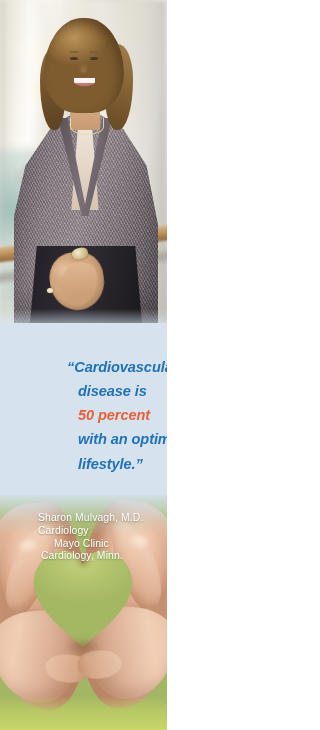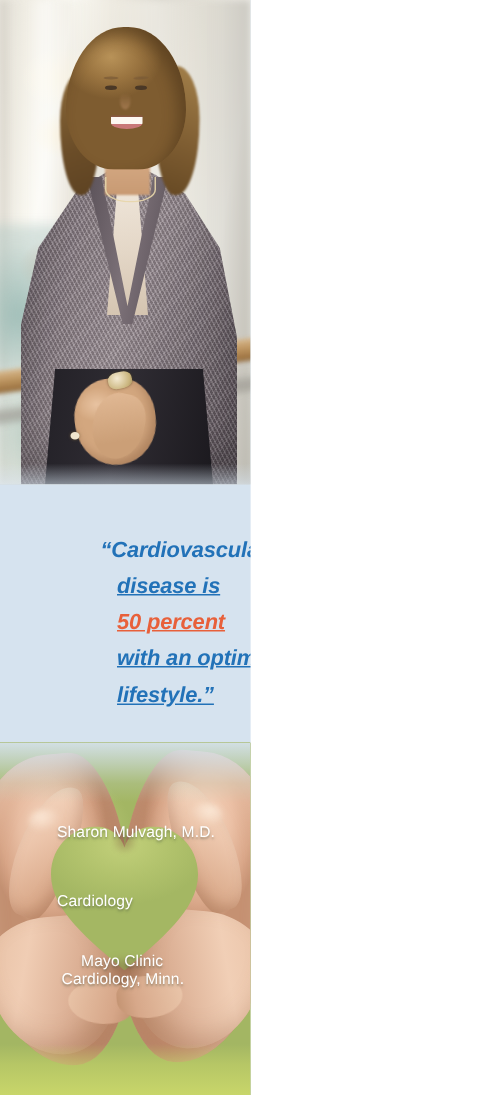--- a/index.html
+++ b/index.html
@@ -307,21 +307,21 @@
     font-weight: bold;
     font-size: 14.6px;
     line-height: 24.3px;
     letter-spacing: -0.1px;
     color: #2272b8;
   }
   .q-line {
     display: block;
     white-space: nowrap;
   }
-  .q-line.indent { padding-left: 38px; text-decoration: underline; }
+  .q-line.indent { padding-left: 38px; }
   .q-line.first  { padding-left: 27px; }
   .q-line.accent { color: #e8603a; }
 
   
   .hands-photo {
     position: absolute;
     left: 0;
     top: 495px;
     width: 167px;
     height: 235px;
@@ -539,23 +539,23 @@
     left: 38px;
     top: 512px;
     width: 124px;
     color: #ffffff;
     font-size: 10.4px;
     line-height: 12.8px;
     letter-spacing: .1px;
     text-shadow: 0 1px 1.6px rgba(70,80,60,.5);
   }
   .attr-line { display: block; white-space: nowrap; }
-  .attr-line.n1 { padding-left: 0px; margin-top: 38px; }
-  .attr-line.n2 { padding-left: 0px; margin-top: 33px; }
-  .attr-line.n3 { padding-left: 16px; margin-top: 27px; }
+  .attr-line.n1 { padding-left: 0px; }
+  .attr-line.n2 { padding-left: 0px; }
+  .attr-line.n3 { padding-left: 16px; }
   .attr-line.n4 { padding-left: 3px; }
 </style>
 </head>
 <body>
 
 <div class="sidebar">
 
   <div class="portrait-photo" role="img" aria-label="Portrait of a smiling woman with shoulder-length light brown hair, wearing a gray tweed blazer over a cream top, hands clasped, standing by a wooden handrail in a bright modern atrium">
     <div class="pp-bg"></div>
     <div class="pp-bands"></div>

